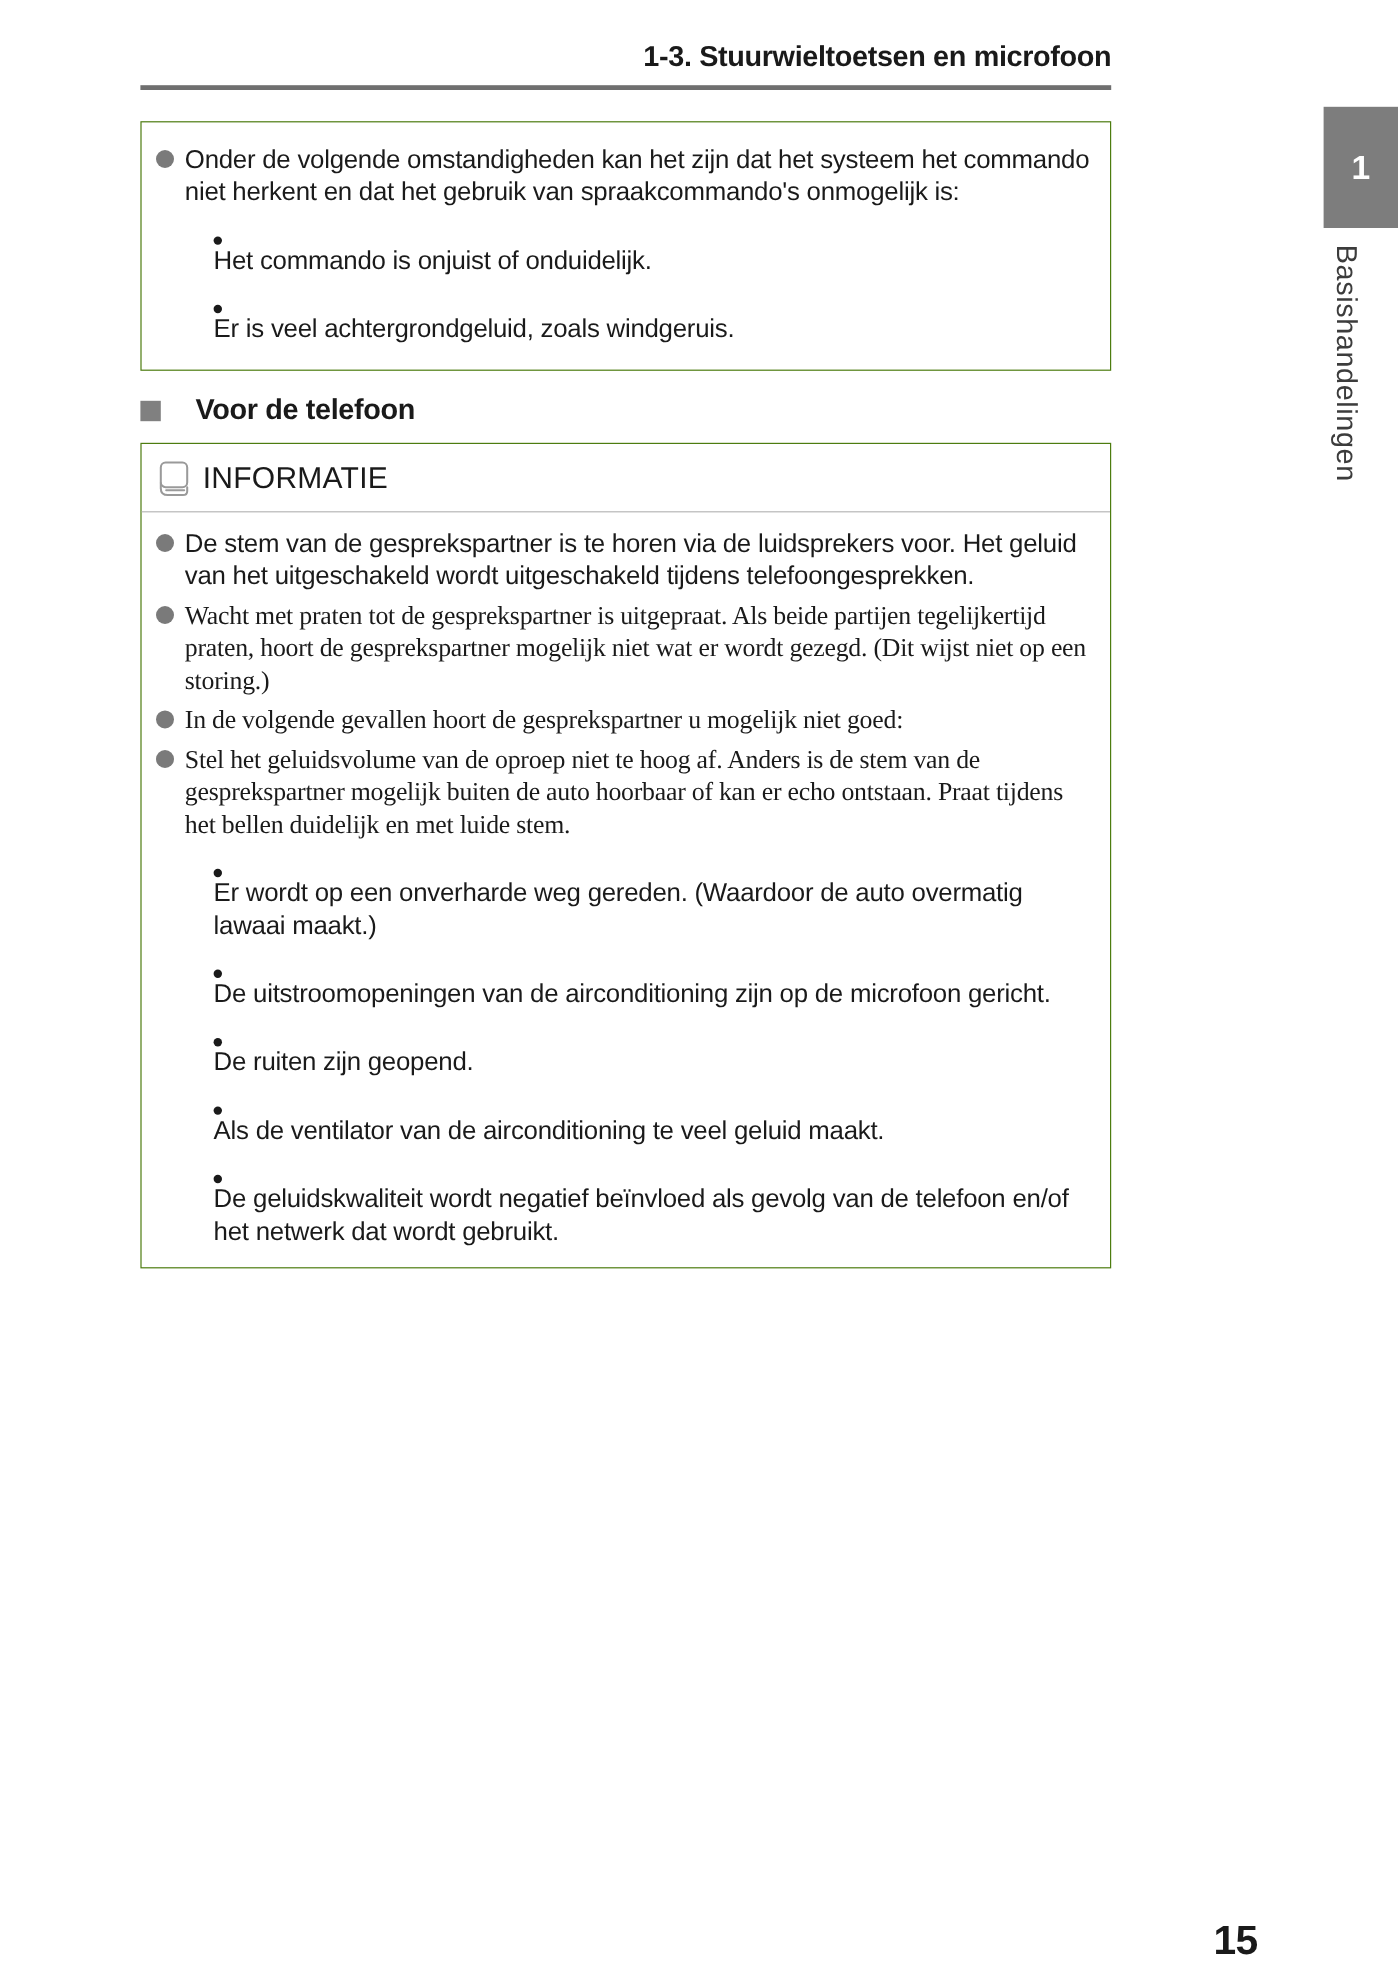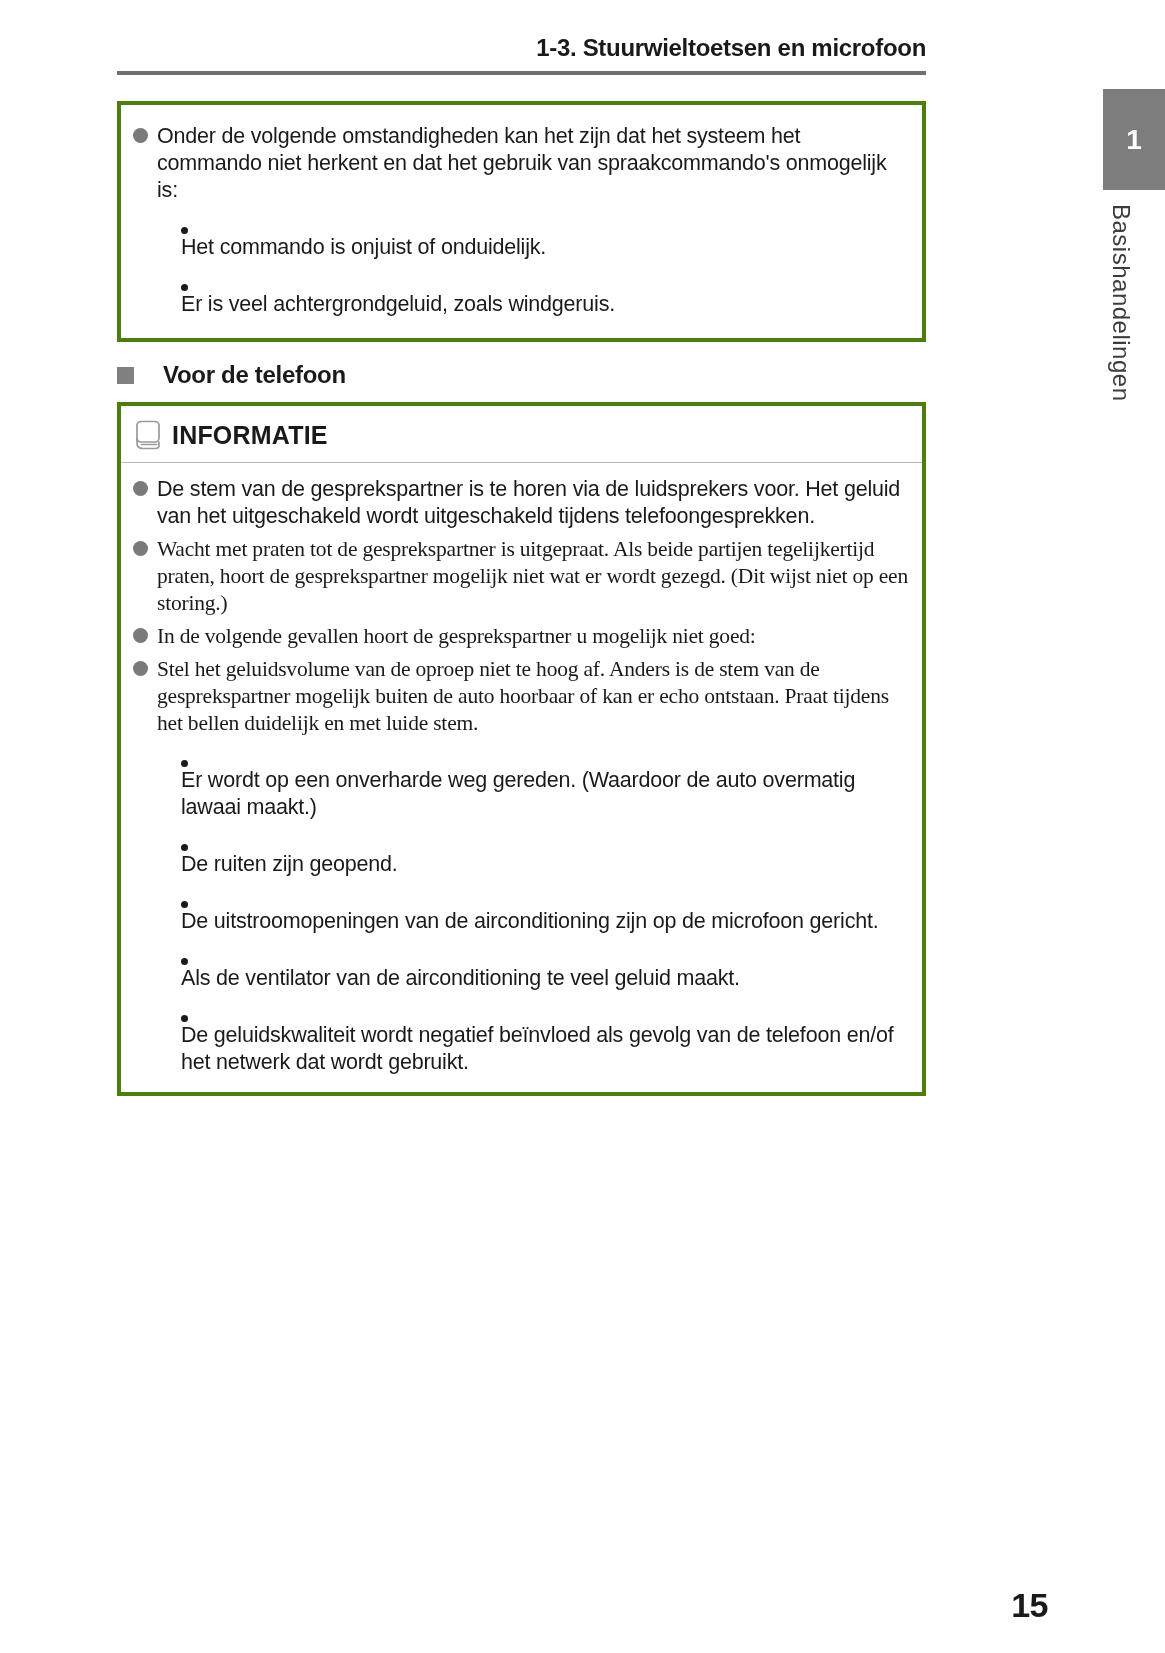--- a/index.html
+++ b/index.html
@@ -27,21 +27,21 @@
     font-weight: bold;
     font-size: 24px;
     letter-spacing: -0.3px;
   }
   .header-rule {
     margin-top: 9px;
     height: 4px;
     background: #6f6f6f;
   }
   .box {
-    border: 4px solid #4d7c0f;
+    border: 1px solid #4d7c0f;
     background: #ffffff;
   }
   .notice-box {
     margin-top: 26px;
     padding: 18px 14px 20px 12px;
   }
   .bullet-row {
     display: flex;
     align-items: flex-start;
   }
@@ -89,21 +89,21 @@
     background: #808080;
   }
   .info-header {
     display: flex;
     align-items: center;
     gap: 11px;
     padding: 14px 14px 11px 14px;
   }
   .info-title {
     font-size: 25px;
-    font-weight: bold;
+    font-weight: normal;
     letter-spacing: 0.2px;
   }
   .info-divider {
     height: 1px;
     background: #b7b7b7;
   }
   .info-content {
     padding: 13px 14px 16px 12px;
   }
   .info-content .bullet-row + .bullet-row {
@@ -130,21 +130,21 @@
     left: 1107px;
     writing-mode: vertical-rl;
     text-orientation: mixed;
     font-size: 24px;
     color: #3c3c3c;
     letter-spacing: 0.5px;
   }
   .page-number {
     position: absolute;
     right: 117px;
-    bottom: 28px;
+    bottom: 16px;
     font-size: 34px;
     font-weight: bold;
     letter-spacing: -0.5px;
   }
   .book-icon-svg {
     display: block;
   }
 </style>
 </head>
 <body>
@@ -207,25 +207,25 @@
         <span class="dot"></span>
         <p class="bullet-text">Stel het geluidsvolume van de oproep niet te hoog af. Anders is de stem van de gesprekspartner mogelijk buiten de auto hoorbaar of kan er echo ontstaan. Praat tijdens het bellen duidelijk en met luide stem.</p>
       </div>
 
       <div class="sub-row">
         <span class="sub-dot"></span>
         <p class="bullet-text">Er wordt op een onverharde weg gereden. (Waardoor de auto overmatig lawaai maakt.)</p>
       </div>
       <div class="sub-row">
         <span class="sub-dot"></span>
+        <p class="bullet-text">De uitstroomopeningen van de airconditioning zijn op de microfoon gericht.</p>
+      </div>
+      <div class="sub-row">
+        <span class="sub-dot"></span>
         <p class="bullet-text">De ruiten zijn geopend.</p>
-      </div>
-      <div class="sub-row">
-        <span class="sub-dot"></span>
-        <p class="bullet-text">De uitstroomopeningen van de airconditioning zijn op de microfoon gericht.</p>
       </div>
       <div class="sub-row">
         <span class="sub-dot"></span>
         <p class="bullet-text">Als de ventilator van de airconditioning te veel geluid maakt.</p>
       </div>
       <div class="sub-row">
         <span class="sub-dot"></span>
         <p class="bullet-text">De geluidskwaliteit wordt negatief beïnvloed als gevolg van de telefoon en/of het netwerk dat wordt gebruikt.</p>
       </div>
 

